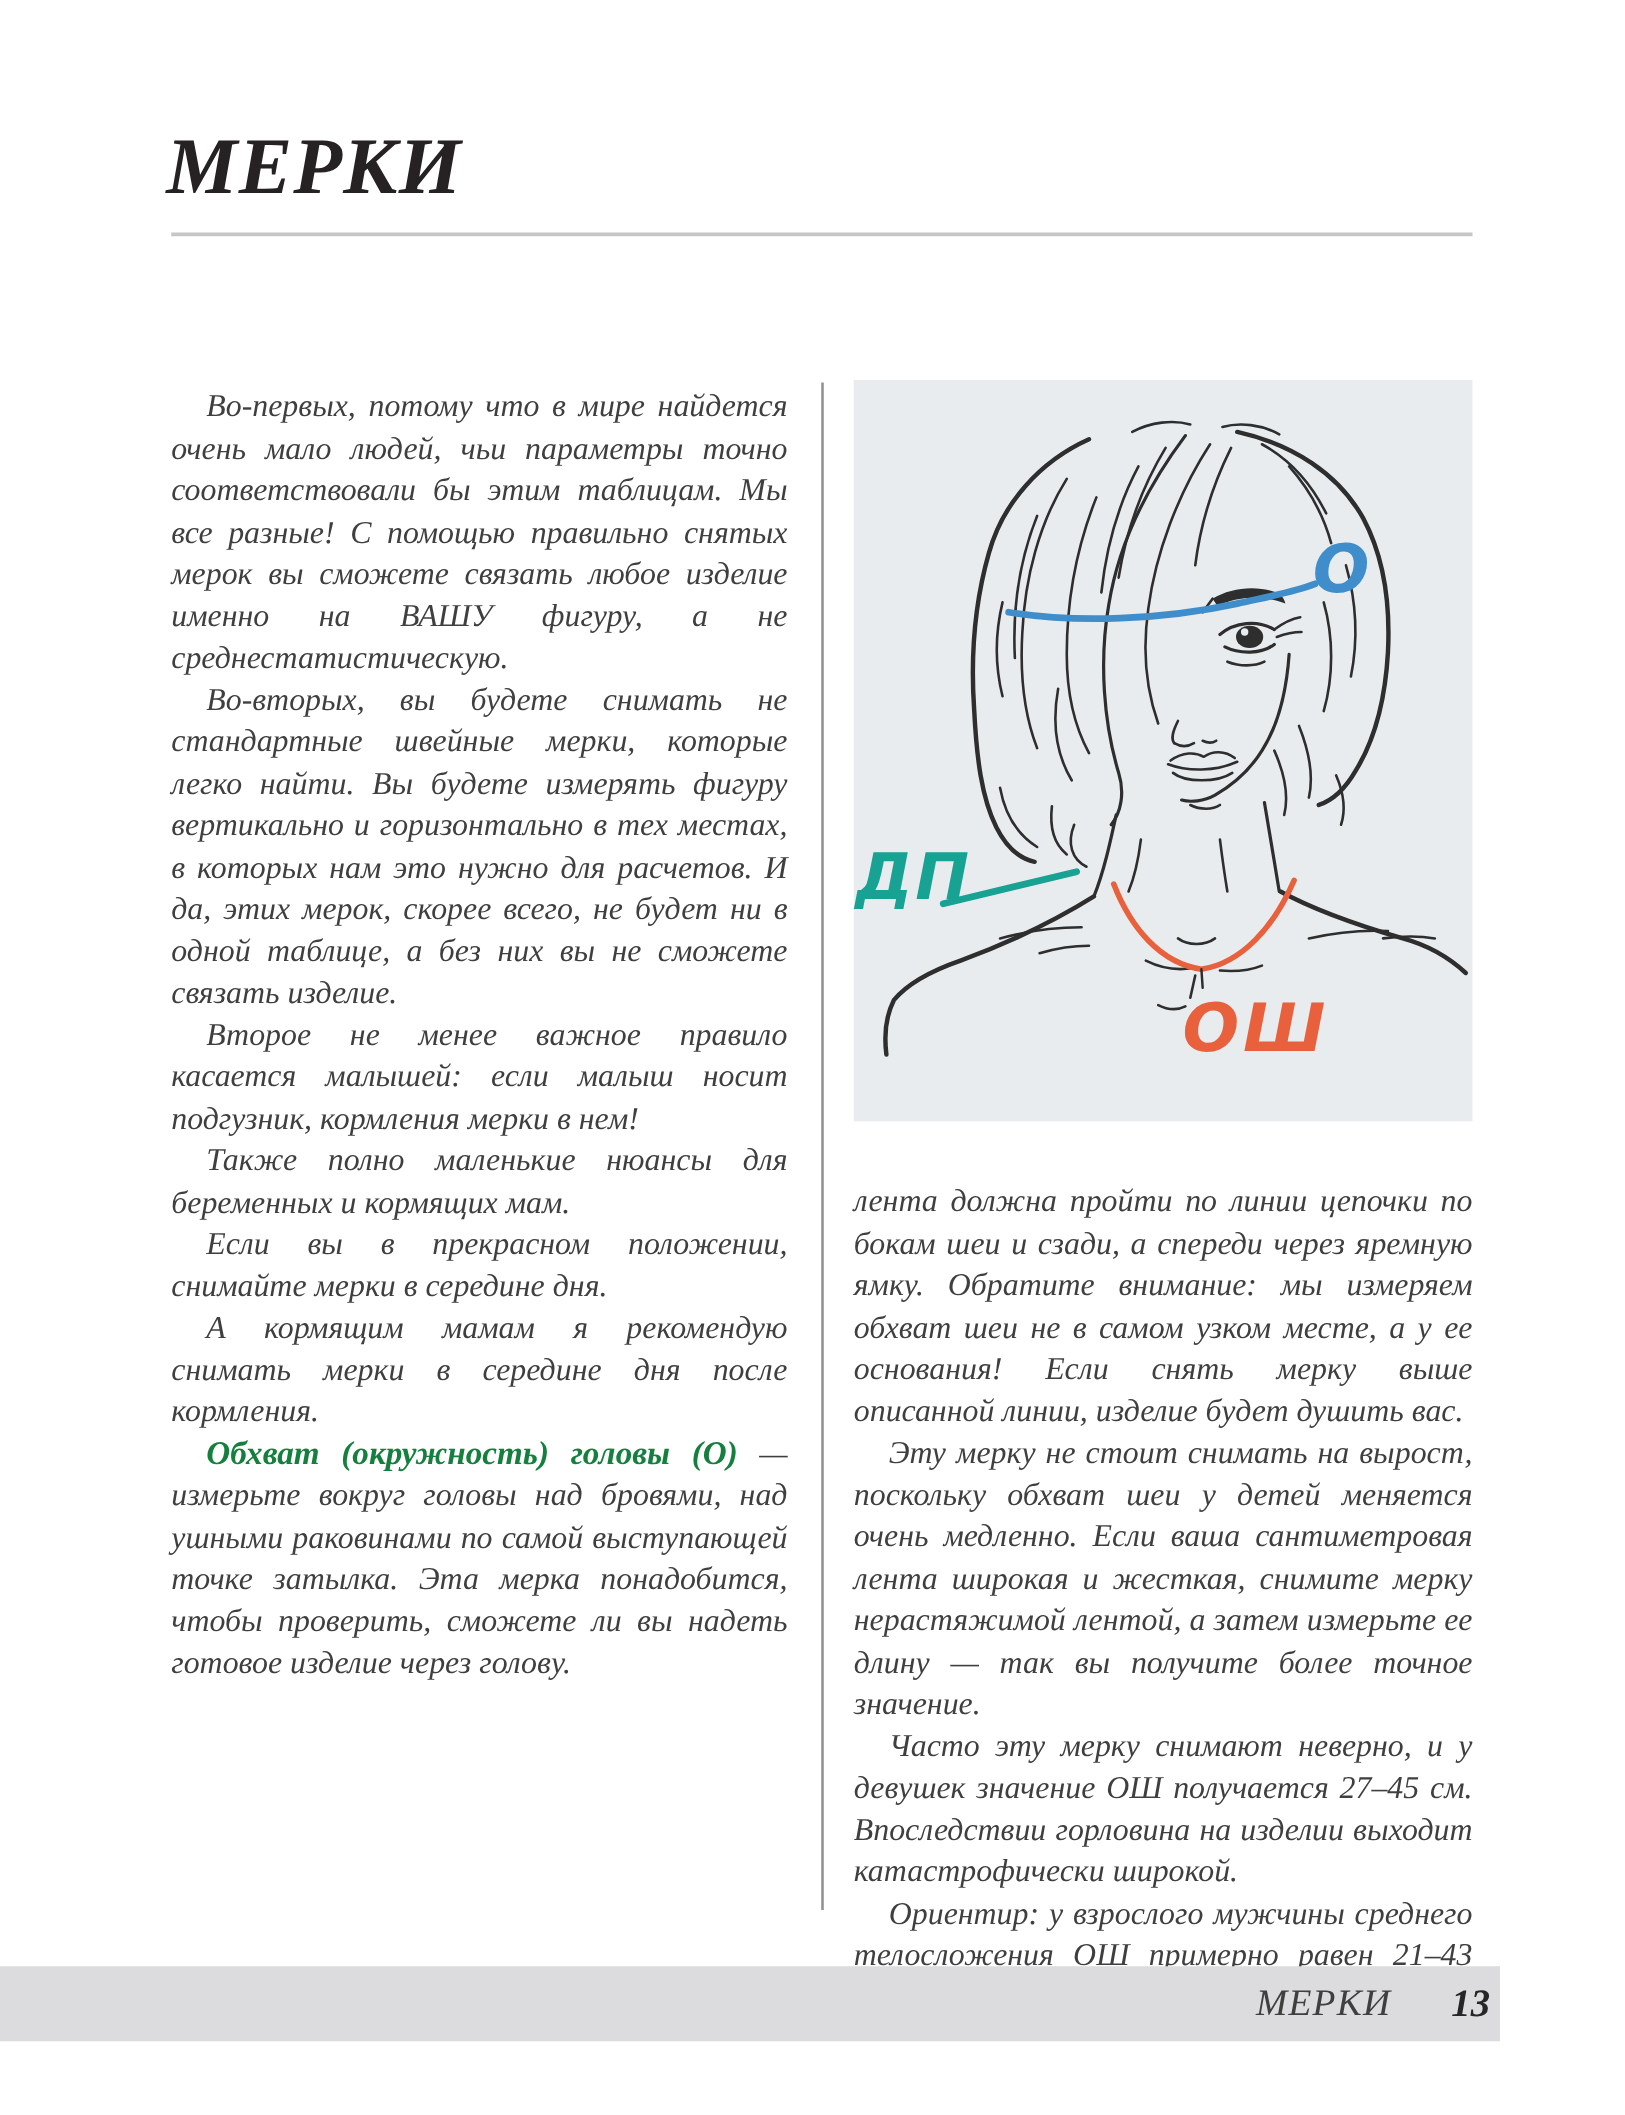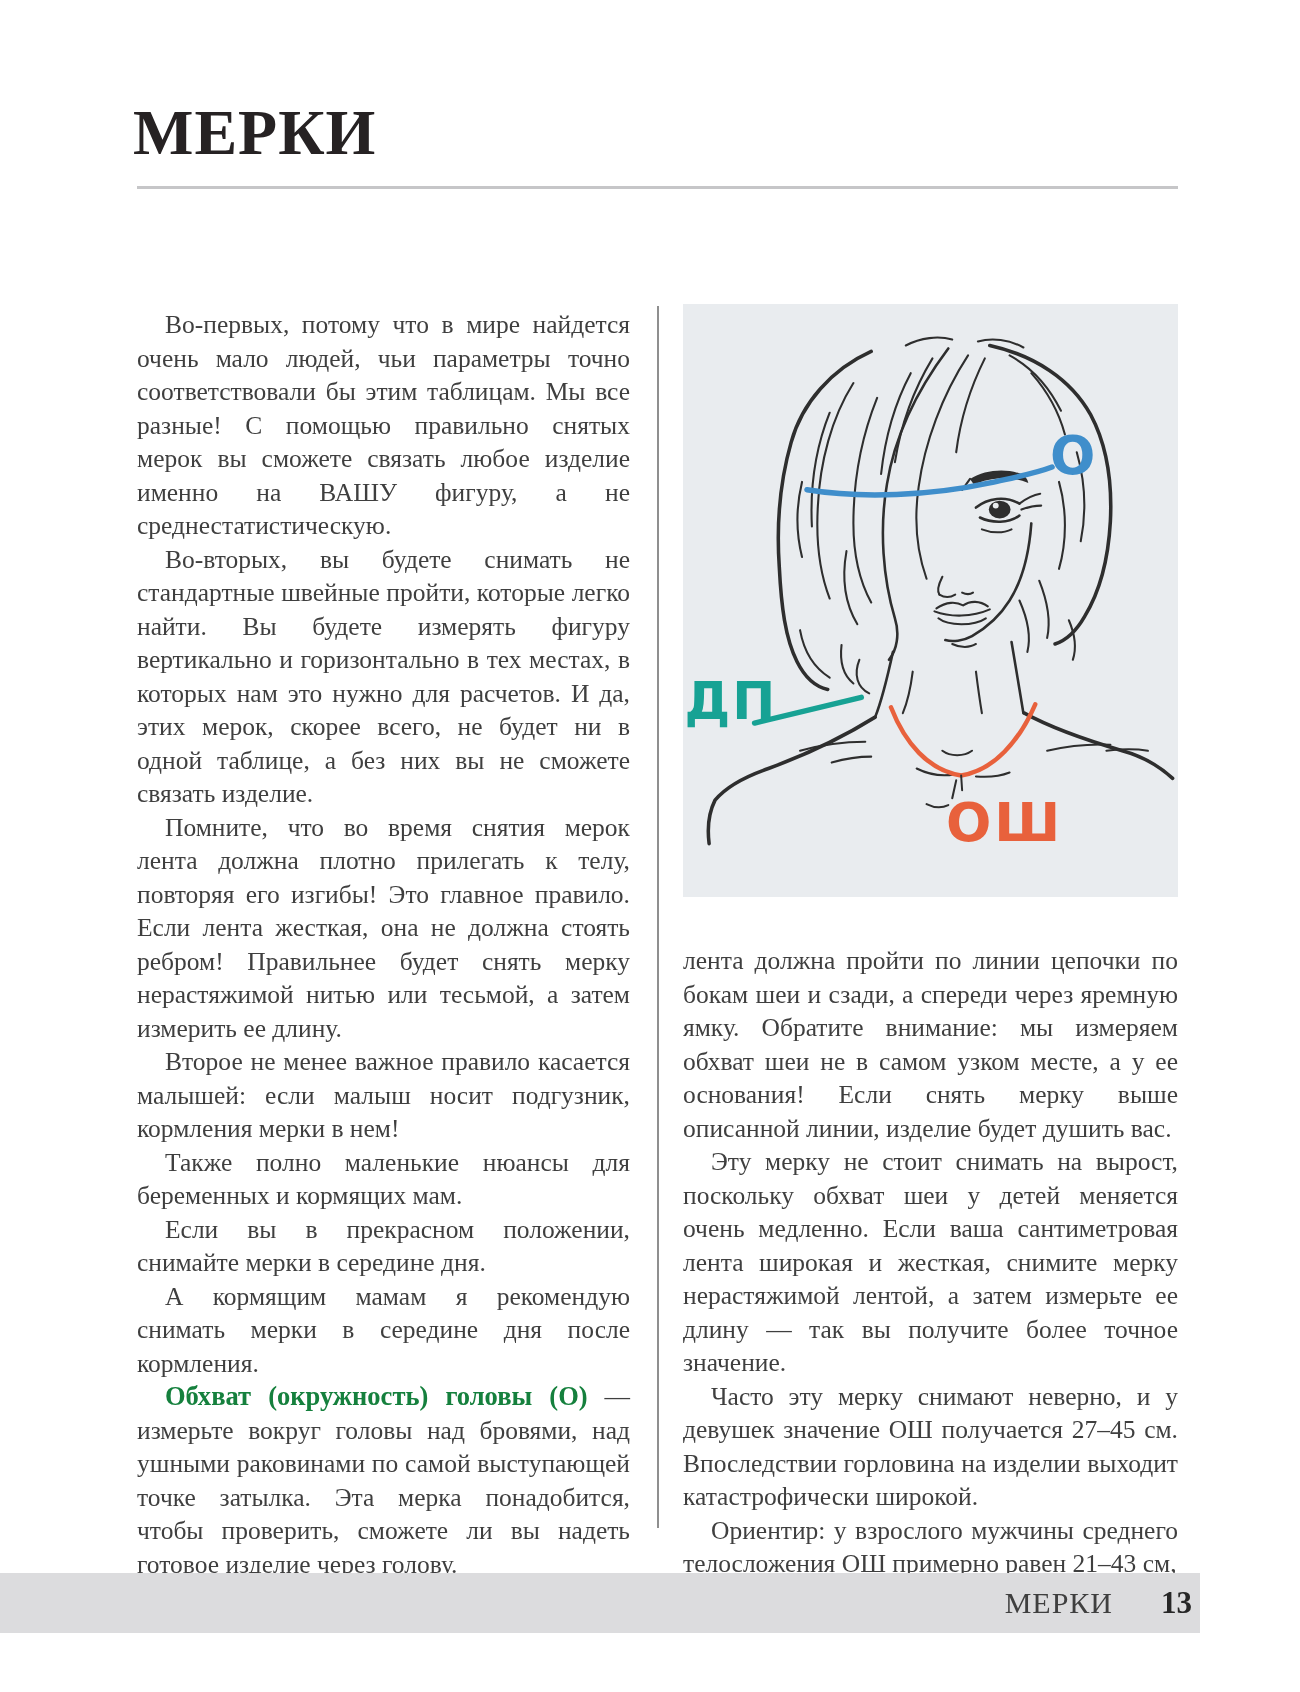--- a/index.html
+++ b/index.html
@@ -2,20 +2,21 @@
 <html lang="ru"><head>
 <meta charset="utf-8">
 <style>
   html,body{margin:0;padding:0;background:#ffffff;}
   .page{
     position:relative;
     width:1200px;height:1692px;
     background:#ffffff;
     font-family:"Liberation Serif", serif;
     overflow:hidden;
+    font-style:italic;
   }
   .page-title{
     position:absolute;left:133px;top:96px;margin:0;
     font-family:"Liberation Serif", serif;
     font-size:64px;font-weight:bold;
     letter-spacing:1px;color:#262223;
   }
   .title-rule{
     position:absolute;left:137px;top:186px;
     width:1041px;height:3px;background:#c6c6c8;
@@ -63,22 +64,21 @@
 </head>
 <body>
 
 <div class="page">
 
   <h1 class="page-title">МЕРКИ</h1>
   <div class="title-rule"></div>
 
   <div class="col col-left">
     <p class="ind">Во-первых, потому что в мире найдется очень мало людей, чьи параметры точно соответствовали бы этим таблицам. Мы все разные! С помощью правильно снятых мерок вы сможете связать любое изделие именно на ВАШУ фигуру, а не среднестатистическую.</p>
-    <p class="ind">Во-вторых, вы будете снимать не стандартные швейные пройти, которые легко найти. Вы будете измерять фигуру вертикально и горизонтально в тех местах, в которых нам это нужно для расчетов. И да, этих мерок, скорее всего, не будет ни в одной таблице, а без них вы не сможете связать изделие.</p>
-    <p class="ind">Помните, что во время снятия мерок лента должна плотно прилегать к телу, повторяя его изгибы! Это главное правило. Если лента жесткая, она не должна стоять ребром! Правильнее будет снять мерку нерастяжимой нитью или тесьмой, а затем измерить ее длину.</p>
+    <p class="ind">Во-вторых, вы будете снимать не стандартные швейные мерки, которые легко найти. Вы будете измерять фигуру вертикально и горизонтально в тех местах, в которых нам это нужно для расчетов. И да, этих мерок, скорее всего, не будет ни в одной таблице, а без них вы не сможете связать изделие.</p>
     <p class="ind">Второе не менее важное правило касается малышей: если малыш носит подгузник, кормления мерки в нем!</p>
     <p class="ind">Также полно маленькие нюансы для беременных и кормящих мам.</p>
     <p class="ind">Если вы в прекрасном положении, снимайте мерки в середине дня.</p>
     <p class="ind">А кормящим мамам я рекомендую снимать мерки в середине дня после кормления.</p>
     <p class="ind"><span class="lead">Обхват (окружность) головы (О)</span><span> — измерьте вокруг головы над бровями, над ушными раковинами по самой выступающей точке затылка. Эта мерка понадобится, чтобы проверить, сможете ли вы надеть готовое изделие через голову.</span></p>
 
   </div>
 
   <div class="col-divider"></div>
 

